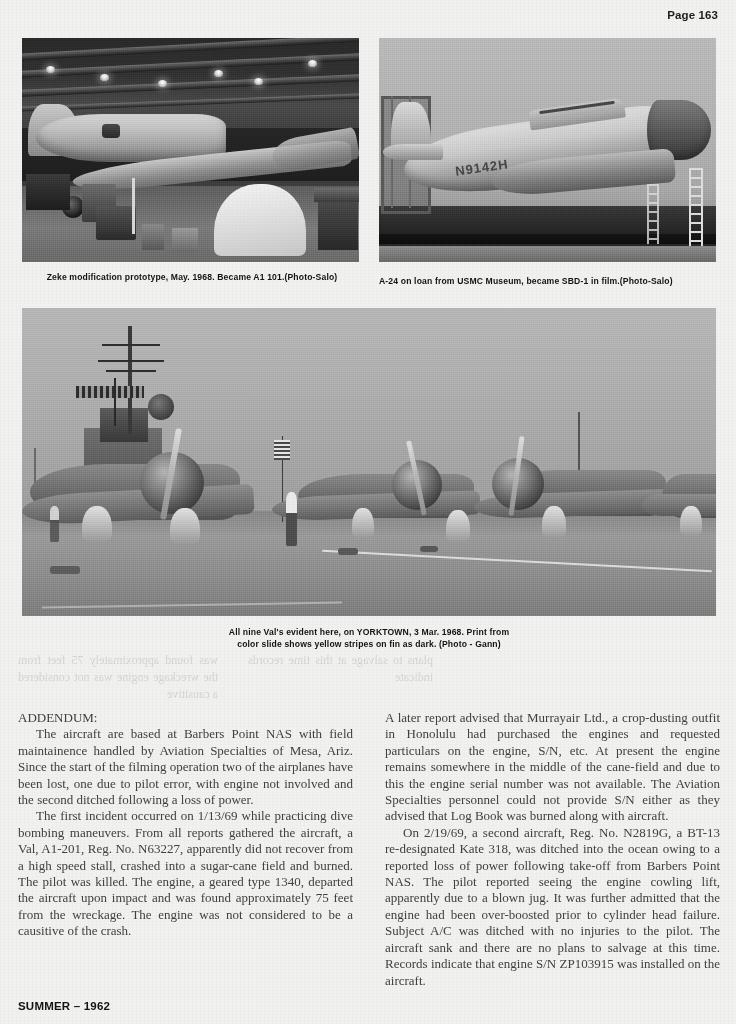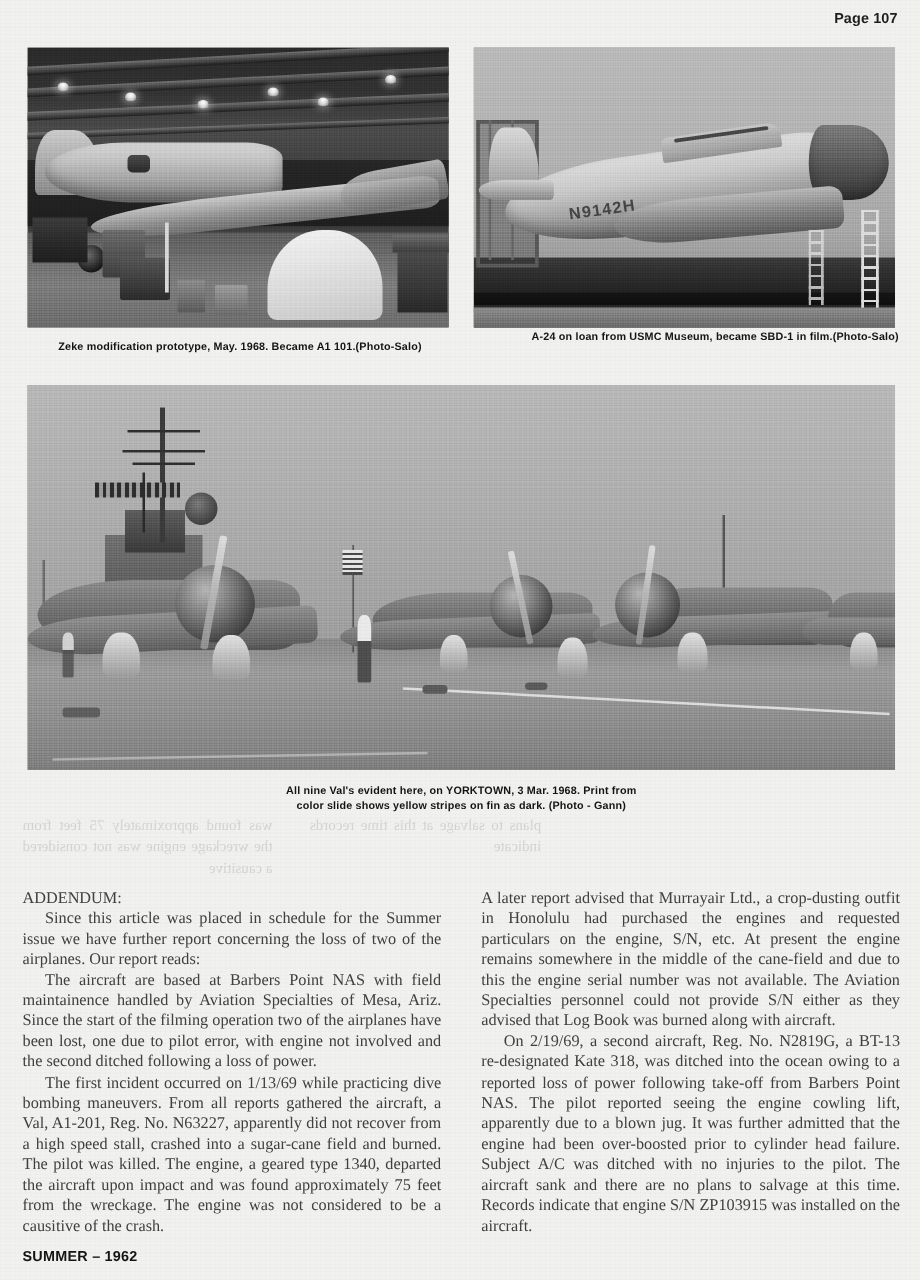--- a/index.html
+++ b/index.html
@@ -243,21 +243,21 @@
     position: absolute;
     font-family: "Liberation Sans", sans-serif;
     font-weight: bold;
     font-size: 8.6px;
     line-height: 11px;
     color: #141414;
     letter-spacing: .15px;
     z-index: 20;
   }
   #caption-hangar { left: 22px; top: 272px; width: 340px; text-align: center; }
-  #caption-a24    { left: 379px; top: 264px; width: 340px; text-align: right; }
+  #caption-a24    { left: 379px; top: 276px; width: 340px; text-align: left; }
   #caption-deck   { left: 22px; top: 626px; width: 694px; text-align: center; line-height: 12px; }
 
   
   .bleed {
     position: absolute;
     z-index: 3;
     color: rgba(70,70,70,.17);
     font-family: "Liberation Serif", serif;
     font-size: 12px;
     line-height: 17px;
@@ -309,21 +309,21 @@
     letter-spacing: .2px;
     color: #141414;
     z-index: 20;
   }
 </style>
 </head>
 <body>
 
 <div class="page">
 
-  <div class="page-header">Page 107</div>
+  <div class="page-header">Page 163</div>
 
   <div class="photo" id="photo-hangar">
     <div class="hangar-bg"></div>
 
     <div class="hangar-beam" style="top:6px;  transform:rotate(-3.2deg);"></div>
     <div class="hangar-beam" style="top:24px; transform:rotate(-3.0deg);"></div>
     <div class="hangar-beam" style="top:44px; transform:rotate(-2.6deg);"></div>
     <div class="hangar-beam" style="top:62px; transform:rotate(-2.2deg); height:5px;"></div>
 
     <div class="hangar-lamp" style="left:24px;  top:28px;"></div>
@@ -497,21 +497,20 @@
     <span>color slide shows yellow stripes on fin as dark. (Photo - Gann)</span>
   </div>
 
   <div class="bleed" id="bleed-left">was found approximately 75 feet from the wreckage engine was not considered a causitive</div>
   <div class="bleed" id="bleed-right">plans to salvage at this time records indicate</div>
 
   <div class="columns">
 
     <div class="col">
       <p class="head noindent">ADDENDUM:</p>
-      <p>Since this article was placed in schedule for the Summer issue we have further report concerning the loss of two of the airplanes. Our report reads:</p>
       <p>The aircraft are based at Barbers Point NAS with field maintainence handled by Aviation Specialties of Mesa, Ariz. Since the start of the filming operation two of the airplanes have been lost, one due to pilot error, with engine not involved and the second ditched following a loss of power.</p>
       <p>The first incident occurred on 1/13/69 while practicing dive bombing maneuvers. From all reports gathered the aircraft, a Val, A1-201, Reg. No. N63227, apparently did not recover from a high speed stall, crashed into a sugar-cane field and burned. The pilot was killed. The engine, a geared type 1340, departed the aircraft upon impact and was found approximately 75 feet from the wreckage. The engine was not considered to be a causitive of the crash.</p>
     </div>
 
     <div class="col">
       <p class="noindent">A later report advised that Murrayair Ltd., a crop-dusting outfit in Honolulu had purchased the engines and requested particulars on the engine, S/N, etc. At present the engine remains somewhere in the middle of the cane-field and due to this the engine serial number was not available. The Aviation Specialties personnel could not provide S/N either as they advised that Log Book was burned along with aircraft.</p>
       <p>On 2/19/69, a second aircraft, Reg. No. N2819G, a BT-13 re-designated Kate 318, was ditched into the ocean owing to a reported loss of power following take-off from Barbers Point NAS. The pilot reported seeing the engine cowling lift, apparently due to a blown jug. It was further admitted that the engine had been over-boosted prior to cylinder head failure. Subject A/C was ditched with no injuries to the pilot. The aircraft sank and there are no plans to salvage at this time. Records indicate that engine S/N ZP103915 was installed on the aircraft.</p>
     </div>
 
   </div>

